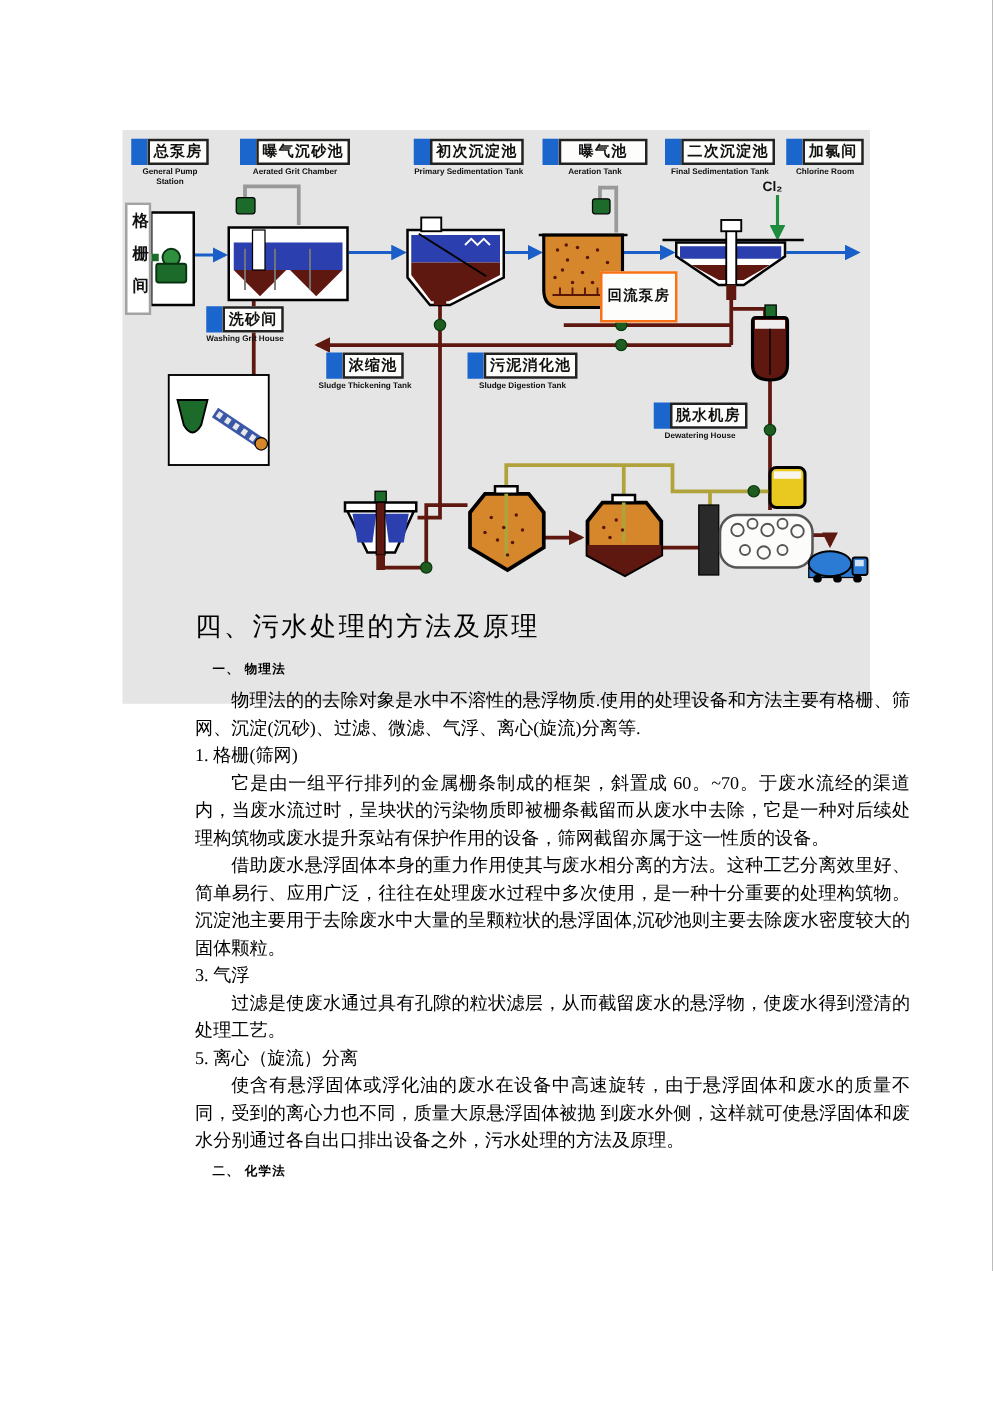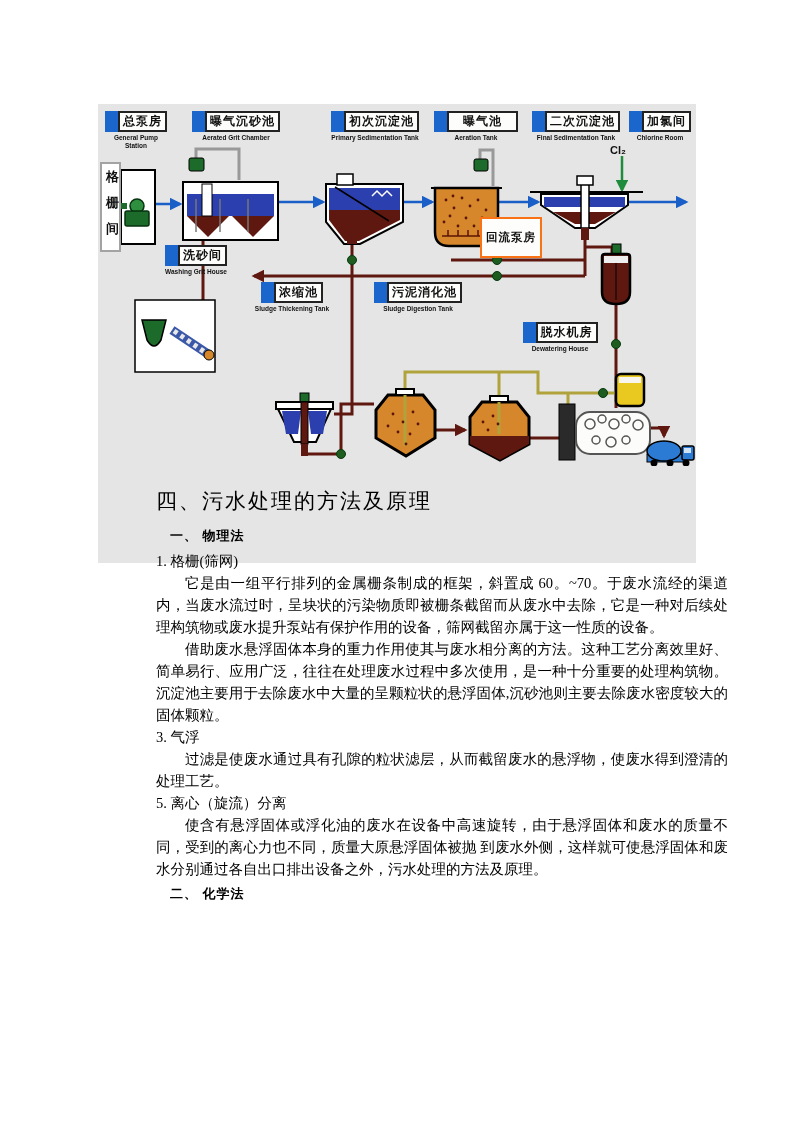--- a/index.html
+++ b/index.html
@@ -17,21 +17,21 @@
   .en{font:bold 6.5px/8px "Liberation Sans","DejaVu Sans",sans-serif;text-align:center;color:#111;}
   .vlabel{position:absolute;left:2px;top:58px;width:17px;height:86px;border:2px solid #a3a3a3;background:#fff;
       font:bold 13px/26px "Liberation Sans","DejaVu Sans",sans-serif;text-align:right;word-break:break-all;
       padding-top:0;color:#111;}
   .plainbox{position:absolute;left:382px;top:113px;border:2px solid #f97316;background:#fdfdfb;
       font:bold 11.5px/15px "Liberation Sans","DejaVu Sans",sans-serif;padding:11px 4px;letter-spacing:1px;color:#111;text-align:center;}
   .cl2{position:absolute;left:512px;top:40px;font:bold 11px/12px "Liberation Sans","DejaVu Sans",sans-serif;color:#111;text-align:right;}
   
   .doc{position:absolute;left:112px;top:490px;width:572px;font-size:14.5px;line-height:22px;text-align:justify;margin-left:44px;}
   .doc h1{font-size:21px;font-weight:400;letter-spacing:2px;margin:0 0 13px 0;}
-  .sec{font-family:"Liberation Sans","DejaVu Sans",sans-serif;font-weight:700;font-size:13px;
+  .sec{font-family:"Liberation Sans","DejaVu Sans",sans-serif;font-weight:700;font-size:10px;
        padding-left:14px;margin:3px 0 3px 0;letter-spacing:1px;}
   .para{margin:0;text-indent:2em;}
   .li{margin:0;}
 </style>
 </head>
 <body>
 
 <div class="page">
 
   <div class="diagram">
@@ -313,20 +313,21 @@
     </div>
 
     <div class="vlabel">格栅间</div>
     <div class="plainbox">回流泵房</div>
     <div class="cl2">Cl₂</div>
   </div>
 
   <div class="doc">
     <h1>四、污水处理的方法及原理</h1>
     <div class="sec">一、 物理法</div>
+    <p class="para">物理法的的去除对象是水中不溶性的悬浮物质.使用的处理设备和方法主要有格栅、筛网、沉淀(沉砂)、过滤、微滤、气浮、离心(旋流)分离等.</p>
     <div class="li">1. 格栅(筛网)</div>
     <p class="para">它是由一组平行排列的金属栅条制成的框架，斜置成 60。~70。于废水流经的渠道内，当废水流过时，呈块状的污染物质即被栅条截留而从废水中去除，它是一种对后续处理构筑物或废水提升泵站有保护作用的设备，筛网截留亦属于这一性质的设备。</p>
     <p class="para">借助废水悬浮固体本身的重力作用使其与废水相分离的方法。这种工艺分离效里好、简单易行、应用广泛，往往在处理废水过程中多次使用，是一种十分重要的处理构筑物。沉淀池主要用于去除废水中大量的呈颗粒状的悬浮固体,沉砂池则主要去除废水密度较大的固体颗粒。</p>
     <div class="li">3. 气浮</div>
     <p class="para">过滤是使废水通过具有孔隙的粒状滤层，从而截留废水的悬浮物，使废水得到澄清的处理工艺。</p>
     <div class="li">5. 离心（旋流）分离</div>
     <p class="para">使含有悬浮固体或浮化油的废水在设备中高速旋转，由于悬浮固体和废水的质量不同，受到的离心力也不同，质量大原悬浮固体被抛 到废水外侧，这样就可使悬浮固体和废水分别通过各自出口排出设备之外，污水处理的方法及原理。</p>
     <div class="sec">二、 化学法</div>
   </div>
 

